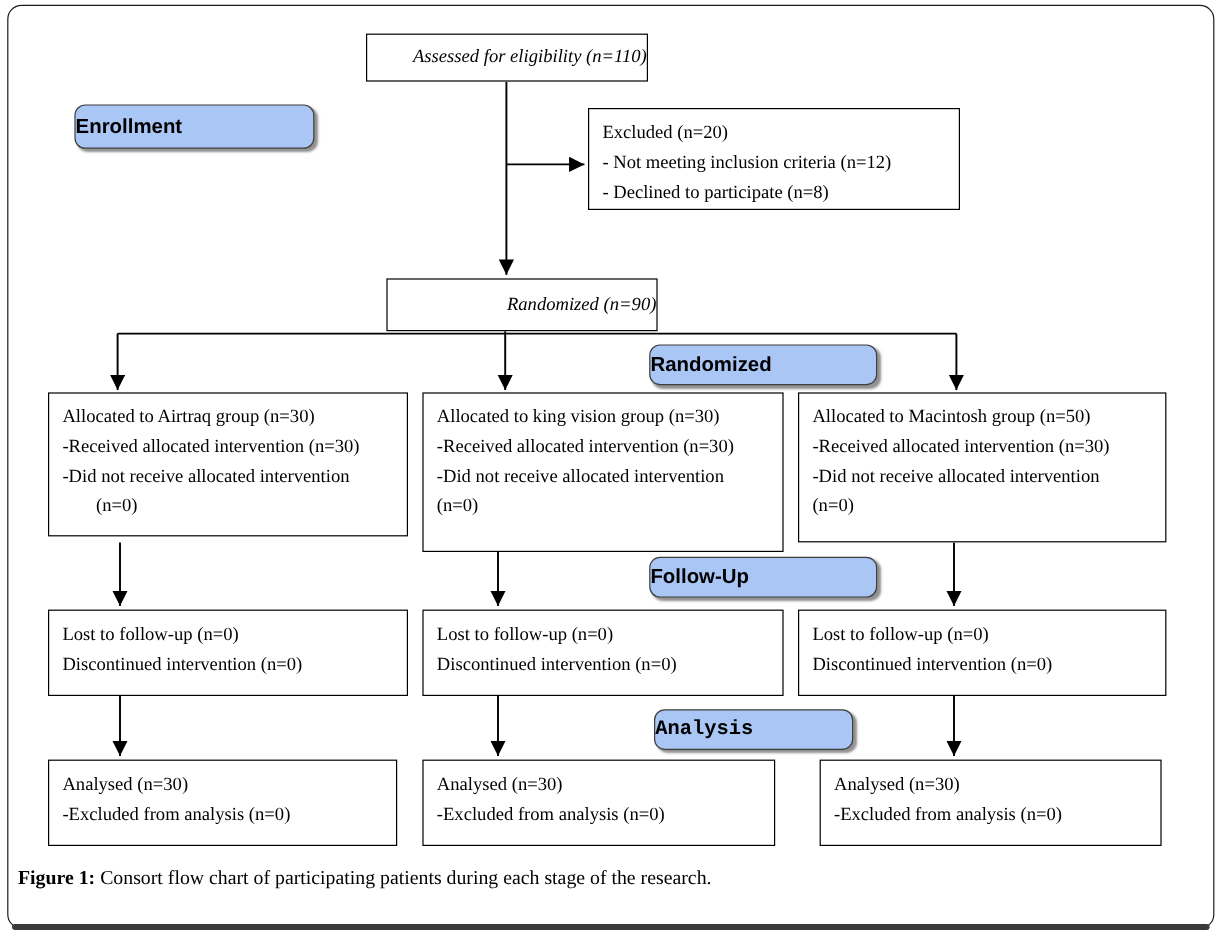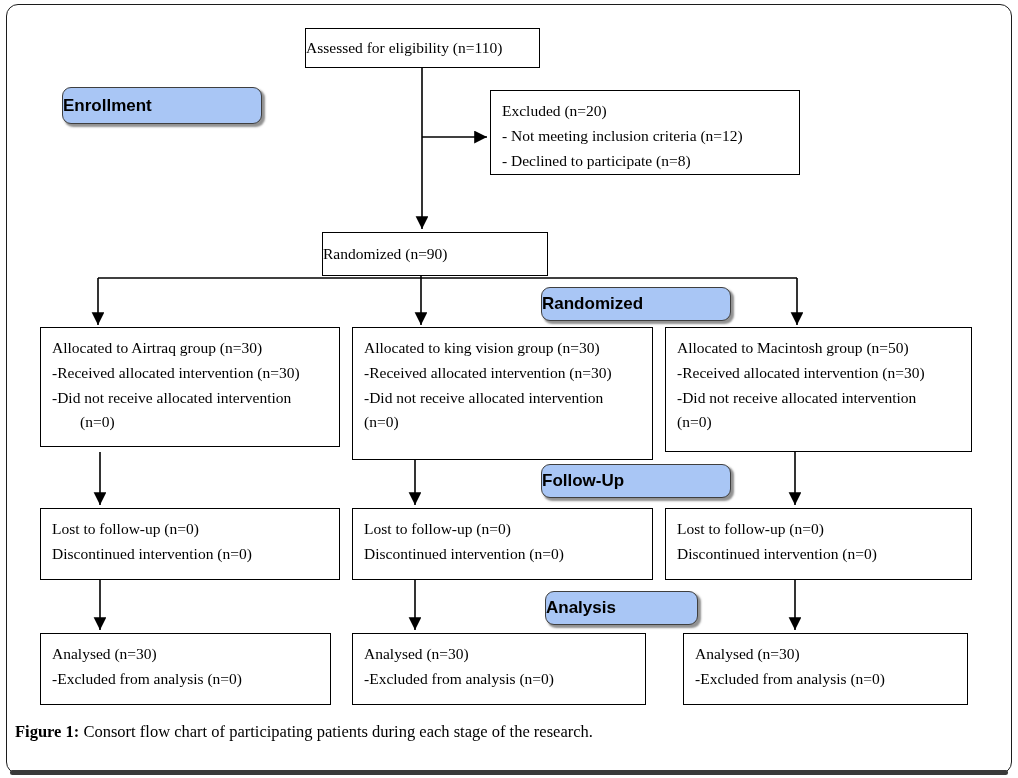--- a/index.html
+++ b/index.html
@@ -24,21 +24,21 @@
   .connectors{position:absolute;left:0;top:0;width:1018px;height:778px;}
   .connectors line{stroke:#000;stroke-width:1.6;}
   .box{
     position:absolute;
     border:1.6px solid var(--box-border,#000);
     background:#fff;
     font-size:15.5px;
     line-height:1.6;
     box-sizing:border-box;
   }
-  .box.center{display:flex;align-items:center;justify-content:flex-start;text-align:center;}
+  .box.center{display:flex;align-items:center;justify-content:flex-end;text-align:center;font-style:italic;}
   .box.multiline{padding:8px 10px 4px 11px;}
   .box .indent{padding-left:28px;}
   .stage{
     position:absolute;
     background:var(--stage-fill,#a9c6f5);
     border:1.8px solid var(--stage-border,#3f3f3f);
     border-radius:9px;
     box-shadow:2.5px 2.5px 2px rgba(55,55,55,.55);
     display:flex;align-items:center;
     font-family:"Liberation Sans", sans-serif;
@@ -139,21 +139,21 @@
   <div class="box multiline" style="left:352px;top:508px;width:301px;height:72px;">
     <div>Lost to follow-up (n=0)</div>
     <div>Discontinued intervention (n=0)</div>
   </div>
 
   <div class="box multiline" style="left:665px;top:508px;width:307px;height:72px;">
     <div>Lost to follow-up (n=0)</div>
     <div>Discontinued intervention (n=0)</div>
   </div>
 
-  <div class="stage" style="left:545px;top:591px;width:153px;height:34px;">
+  <div class="stage" style="left:545px;top:591px;width:166px;height:34px;font-family:Liberation Mono, monospace;">
     <span>Analysis</span>
   </div>
 
   <div class="box multiline" style="left:40px;top:633px;width:291px;height:72px;">
     <div>Analysed (n=30)</div>
     <div>-Excluded from analysis (n=0)</div>
   </div>
 
   <div class="box multiline" style="left:352px;top:633px;width:294px;height:72px;">
     <div>Analysed (n=30)</div>

